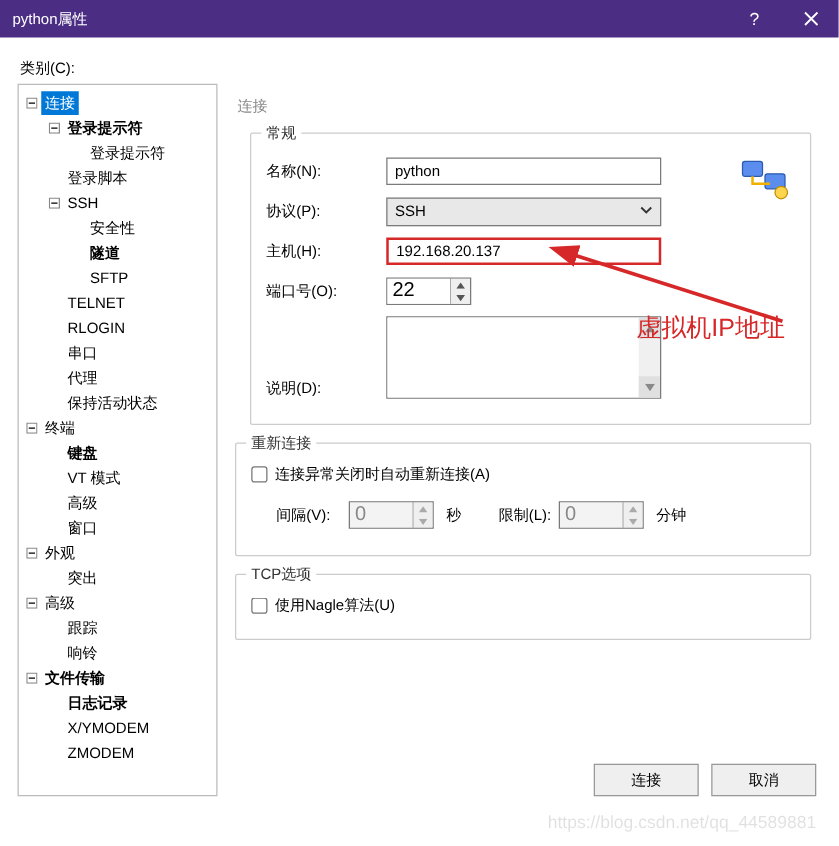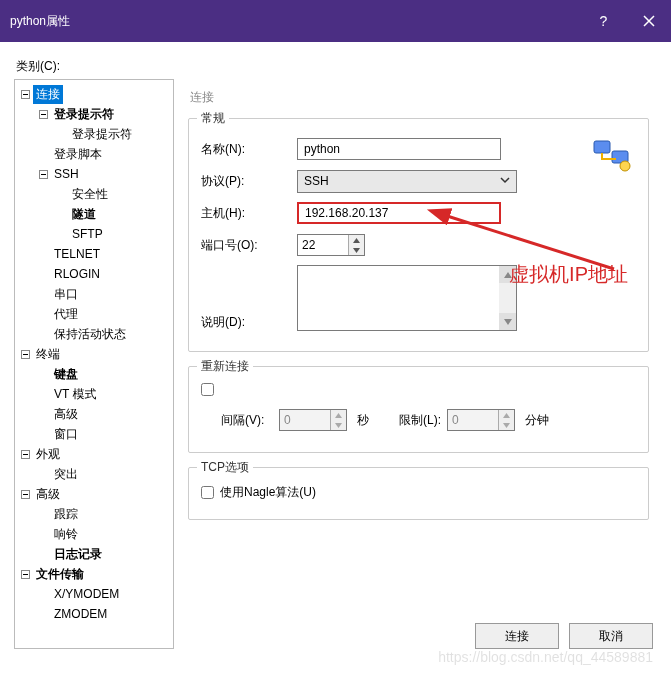--- a/index.html
+++ b/index.html
@@ -1,18 +1,18 @@
 <!DOCTYPE html>
 <html><head>
   <meta charset="utf-8">
   <style>
     * { box-sizing: border-box; margin: 0; padding: 0; font-family: "Microsoft YaHei", "Segoe UI", sans-serif; font-size: 12px; }
     body { background: #fff; width: 671px; height: 677px; overflow: hidden; }
 
-    .titlebar { background: #4b2e83; color: #fff; height: 42px; display: flex; align-items: center; padding: 0 0 0 10px; }
+    .titlebar { background: #4b2e83; color: #fff; height: 30px; display: flex; align-items: center; padding: 0 0 0 10px; }
     .titlebar-title { flex: 1; }
     .titlebar-btn { width: 45px; height: 30px; display: flex; align-items: center; justify-content: center; color: #fff; }
     .titlebar-help { font-size: 14px; }
     .titlebar-close svg { width: 12px; height: 12px; }
 
     .body { padding: 10px 14px; }
     .category-label { margin: 6px 0 4px 2px; }
 
     .main-row { display: flex; gap: 6px; }
 
@@ -31,25 +31,25 @@
     .content-panel { flex: 1; display: flex; flex-direction: column; }
     .content-area { flex: 1; padding: 4px 8px 4px 8px; }
     .content-header { color: #888; padding: 6px 2px 12px 2px; }
 
     .groupbox { border: 1px solid #ccc; border-radius: 2px; margin-bottom: 14px; padding: 10px 12px 12px 12px; position: relative; }
     .groupbox-title { position: absolute; top: -9px; left: 8px; background: #fff; padding: 0 4px; color: #333; }
 
     .form-row { display: flex; align-items: center; margin: 8px 0; min-height: 24px; }
     .form-label { width: 96px; }
     .text-input { border: 1px solid #7a7a7a; height: 22px; padding: 2px 6px; font-size: 12px; background: #fff; }
-    .text-input.w220 { width: 204px; }
+    .text-input.w220 { width: 220px; }
     .select-input { border: 1px solid #7a7a7a; height: 23px; width: 220px; background: #e8e8e8; display: flex; align-items: center; padding: 0 6px; justify-content: space-between; }
     .select-caret svg { width: 10px; height: 10px; }
     .spinner { display: flex; align-items: center; height: 22px; border: 1px solid #7a7a7a; background: #fff; }
-    .spinner input { border: none; outline: none; height: 100%; padding: 0 4px; font-size: 12px; }
+    .spinner input { border: none; outline: none; height: 100%; padding: 0 4px; font-size: 16px; }
     .spinner .spin-btns { display: flex; flex-direction: column; border-left: 1px solid #aaa; }
     .spinner .spin-btn { width: 15px; height: 10px; display: flex; align-items: center; justify-content: center; background: #efefef; }
     .spinner .spin-btn svg { width: 7px; height: 5px; }
     .spinner.disabled { background: #f3f3f3; }
     .spinner.disabled input { background: #f3f3f3; color: #888; }
     .textarea-wrap { display: flex; border: 1px solid #7a7a7a; width: 220px; height: 66px; }
     .textarea-wrap textarea { flex: 1; border: none; resize: none; padding: 4px; font-size: 12px; }
     .textarea-scroll { width: 17px; background: #f0f0f0; display: flex; flex-direction: column; justify-content: space-between; }
     .scroll-btn { height: 17px; display: flex; align-items: center; justify-content: center; background: #e0e0e0; }
     .scroll-btn svg { width: 8px; height: 6px; }
@@ -203,48 +203,48 @@
           <span class="tree-label">高级</span>
         </div>
         <div class="tree-node indent-1">
           <span class="tree-spacer"></span>
           <span class="tree-label">跟踪</span>
         </div>
         <div class="tree-node indent-1">
           <span class="tree-spacer"></span>
           <span class="tree-label">响铃</span>
         </div>
+        <div class="tree-node indent-0">
+          <span class="tree-toggle">
+            <svg viewBox="0 0 9 9">
+              <rect x="0.5" y="0.5" width="8" height="8" fill="#fff" stroke="#888"></rect>
+              <line x1="2" y1="4.5" x2="7" y2="4.5" stroke="#000"></line>
+            </svg>
+          </span>
+          <span class="tree-label bold">文件传输</span>
+        </div>
         <div class="tree-node indent-1">
           <span class="tree-spacer"></span>
           <span class="tree-label bold">日志记录</span>
-        </div>
-        <div class="tree-node indent-0">
-          <span class="tree-toggle">
-            <svg viewBox="0 0 9 9">
-              <rect x="0.5" y="0.5" width="8" height="8" fill="#fff" stroke="#888"></rect>
-              <line x1="2" y1="4.5" x2="7" y2="4.5" stroke="#000"></line>
-            </svg>
-          </span>
-          <span class="tree-label bold">文件传输</span>
         </div>
         <div class="tree-node indent-1">
           <span class="tree-spacer"></span>
           <span class="tree-label">X/YMODEM</span>
         </div>
         <div class="tree-node indent-1">
           <span class="tree-spacer"></span>
           <span class="tree-label">ZMODEM</span>
         </div>
       </div>
 
     <div class="content-panel">
       <div class="content-area" style="position:relative;">
         <div class="content-header">连接</div>
 
-        <div class="groupbox" style="position:relative;">
+        <div class="groupbox" style="position:relative;margin-left:12px;">
           <span class="groupbox-title">常规</span>
           <div class="net-icon">
             <svg viewBox="0 0 40 36">
                 <rect x="2" y="4" width="16" height="12" rx="2" fill="#5b8def" stroke="#2a5bb0"></rect>
                 <rect x="20" y="14" width="16" height="12" rx="2" fill="#5b8def" stroke="#2a5bb0"></rect>
                 <path d="M10 16 v6 h14" stroke="#f0b000" stroke-width="2" fill="none"></path>
                 <circle cx="33" cy="29" r="5" fill="#ffd54f" stroke="#c09000"></circle>
               </svg>
           </div>
 
@@ -310,20 +310,21 @@
                 </marker>
               </defs>
             <line x1="195" y1="62" x2="25" y2="8" stroke="#d62828" stroke-width="3" marker-end="url(#ah)"></line>
           </svg>
         </div>
 
         <div class="groupbox">
           <span class="groupbox-title">重新连接</span>
           <div class="checkbox-row">
             <input type="checkbox" style="">
+            <span>连接异常关闭时自动重新连接(A)</span>
           </div>
           <div class="form-row" style="margin-top:12px;">
             <span class="form-label" style="width:78px; padding-left:20px;">间隔(V):</span>
             <div class="spinner disabled">
               <input style="width: 50px;" disabled="" value="0">
               <div class="spin-btns">
                 <div class="spin-btn">
                     <svg viewBox="0 0 7 5">
                       <path d="M0 5 L3.5 0 L7 5 Z" fill="#aaa"></path>
                     </svg>

